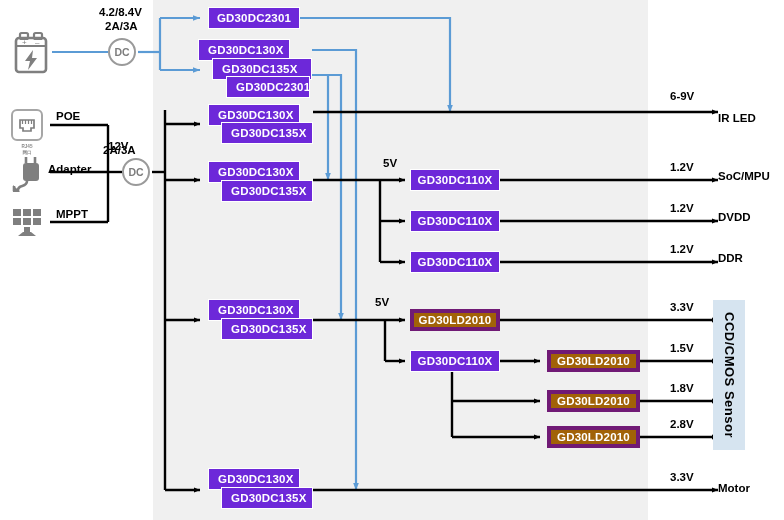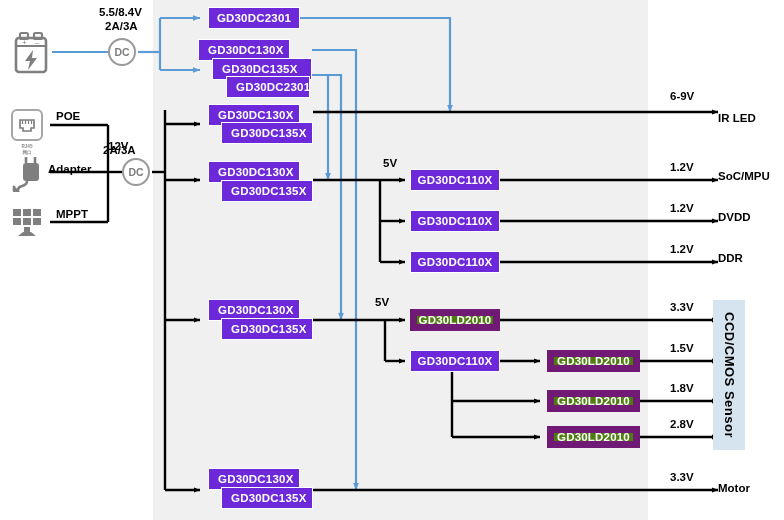--- a/index.html
+++ b/index.html
@@ -10,21 +10,21 @@
   .panel{position:absolute;left:153px;top:0;width:495px;height:520px;background:#f0f0f0;}
 
   
   #wires{position:absolute;left:0;top:0;width:784px;height:520px;}
 
   
   .blk{position:absolute;display:flex;align-items:center;box-sizing:border-box;
        color:#ffffff;font-size:11.5px;font-weight:bold;letter-spacing:.2px;
        height:22px;padding-left:9px;white-space:nowrap;}
   .blk.blue{background:#6d28d9;border:1px solid #ffffff;}
-  .blk.green{background:#4d7c0f;border:7px solid #701a75;}
+  .blk.green{background:#a16207;border:4px solid #701a75;}
   .blk.ctr{justify-content:center;padding-left:0;}
 
   
   .lbl{position:absolute;color:#000000;font-size:11.5px;font-weight:bold;white-space:nowrap;}
 
   
   .dc{position:absolute;width:28px;height:28px;border:2px solid #9a9a9a;border-radius:50%;
       display:flex;align-items:center;justify-content:center;color:#7d7d7d;
       font-size:10.5px;font-weight:bold;box-sizing:border-box;background:#ffffff;}
 
@@ -161,21 +161,21 @@
         <rect x="13" y="15" width="8" height="7"></rect>
         <rect x="23" y="15" width="8" height="7"></rect>
       <rect x="14" y="24" width="6" height="6"></rect>
       <path d="M8,33 l18,0 l-5,-4 l-8,0 z"></path>
     </g>
   </svg>
 
   <div class="dc" style="left:108px;top:38px;">DC</div>
   <div class="dc" style="left:122px;top:158px;">DC</div>
 
-  <div class="lbl" style="left:99px;top:6px;">5.5/8.4V</div>
+  <div class="lbl" style="left:99px;top:6px;">4.2/8.4V</div>
   <div class="lbl" style="left:105px;top:20px;">2A/3A</div>
   <div class="lbl" style="left:56px;top:110px;">POE</div>
   <div class="lbl" style="left:48px;top:163px;">Adapter</div>
   <div class="lbl" style="left:56px;top:208px;">MPPT</div>
   <div class="lbl" style="left:108px;top:140px;">12V</div>
   <div class="lbl" style="left:103px;top:144px;">2A/3A</div>
 
   <div class="blk blue ctr" style="left:208px;top:7px;width:92px;">GD30DC2301</div>
 
   <div class="blk blue" style="left:198px;top:39px;width:92px;">GD30DC130X</div>

